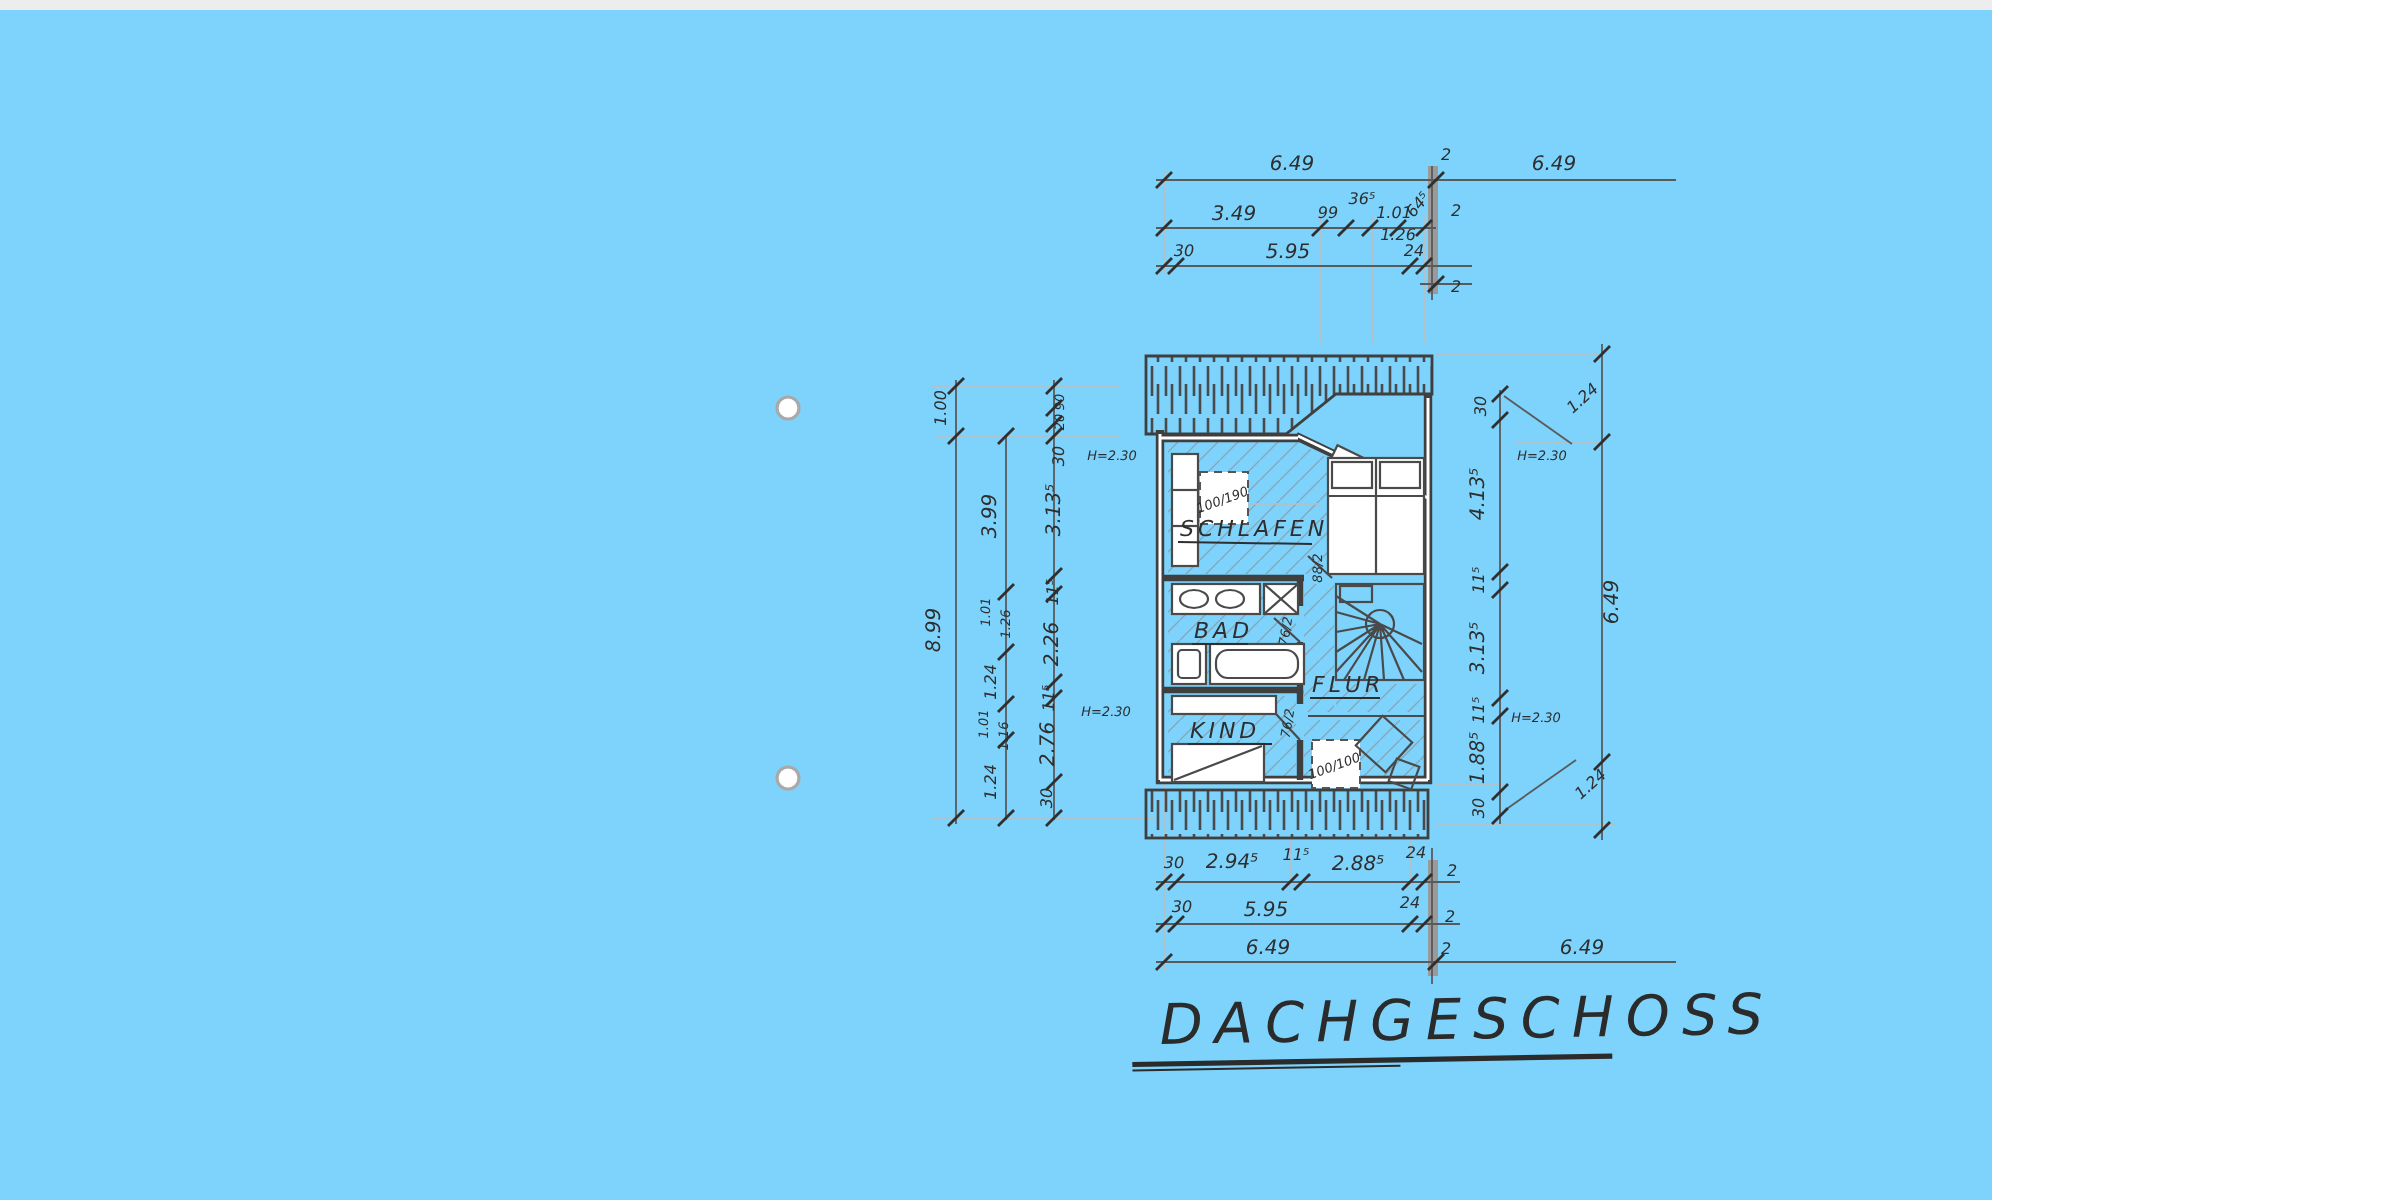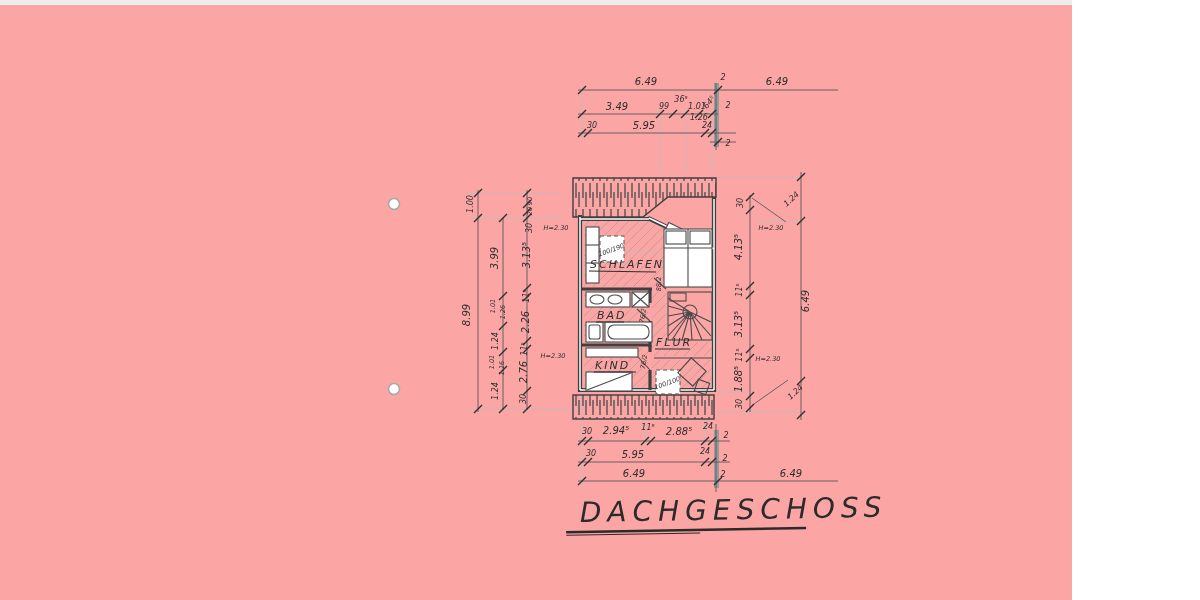--- a/index.html
+++ b/index.html
@@ -1,16 +1,16 @@
 <!DOCTYPE html>
 <html><head>
 <meta charset="utf-8">
 <style>
   html,body{margin:0;padding:0;background:#fff;}
-  .page{position:relative;width:1072px;height:600px;background:#fca5a5;overflow:hidden;
+  .page{position:relative;width:996px;height:600px;background:#7dd3fc;overflow:hidden;
         font-family:"DejaVu Sans",sans-serif;}
   svg{display:block;}
   text{font-family:"DejaVu Sans",sans-serif;font-style:italic;fill:#2e2e2e;}
   .dim{font-size:10px;}
   .sm{font-size:8px;}
   .xs{font-size:6.5px;}
   .room{font-size:11px;letter-spacing:2px;}
   .title{font-size:28px;letter-spacing:6px;fill:#2b2b2b;}
   .w{stroke:#3f3f3f;stroke-width:4.2;fill:none;}
   .wi{stroke:#ffffff;stroke-width:1.5;fill:none;}

